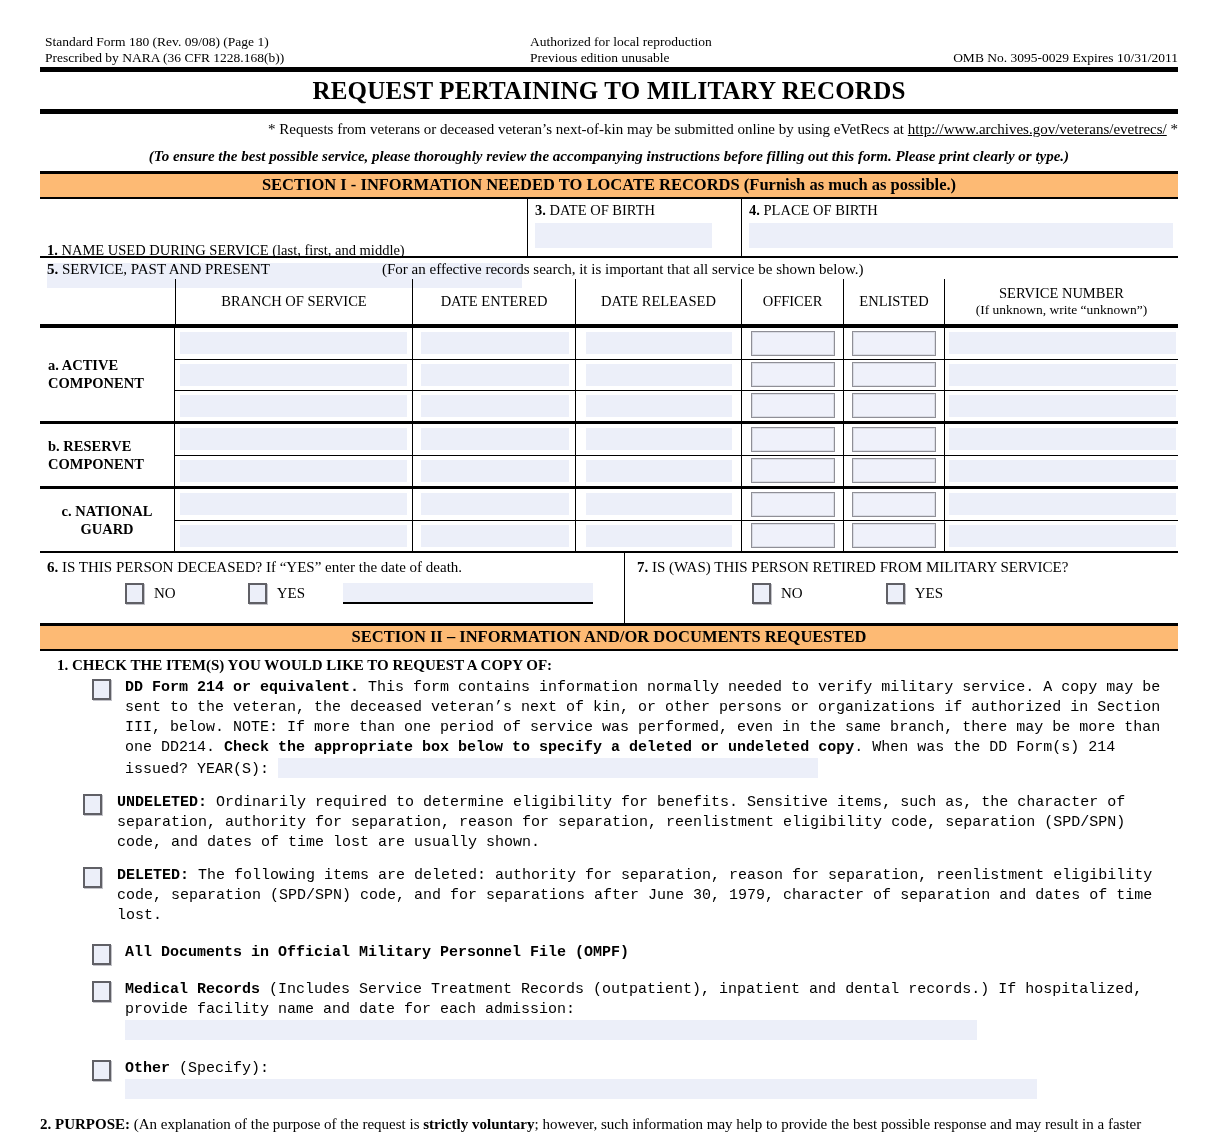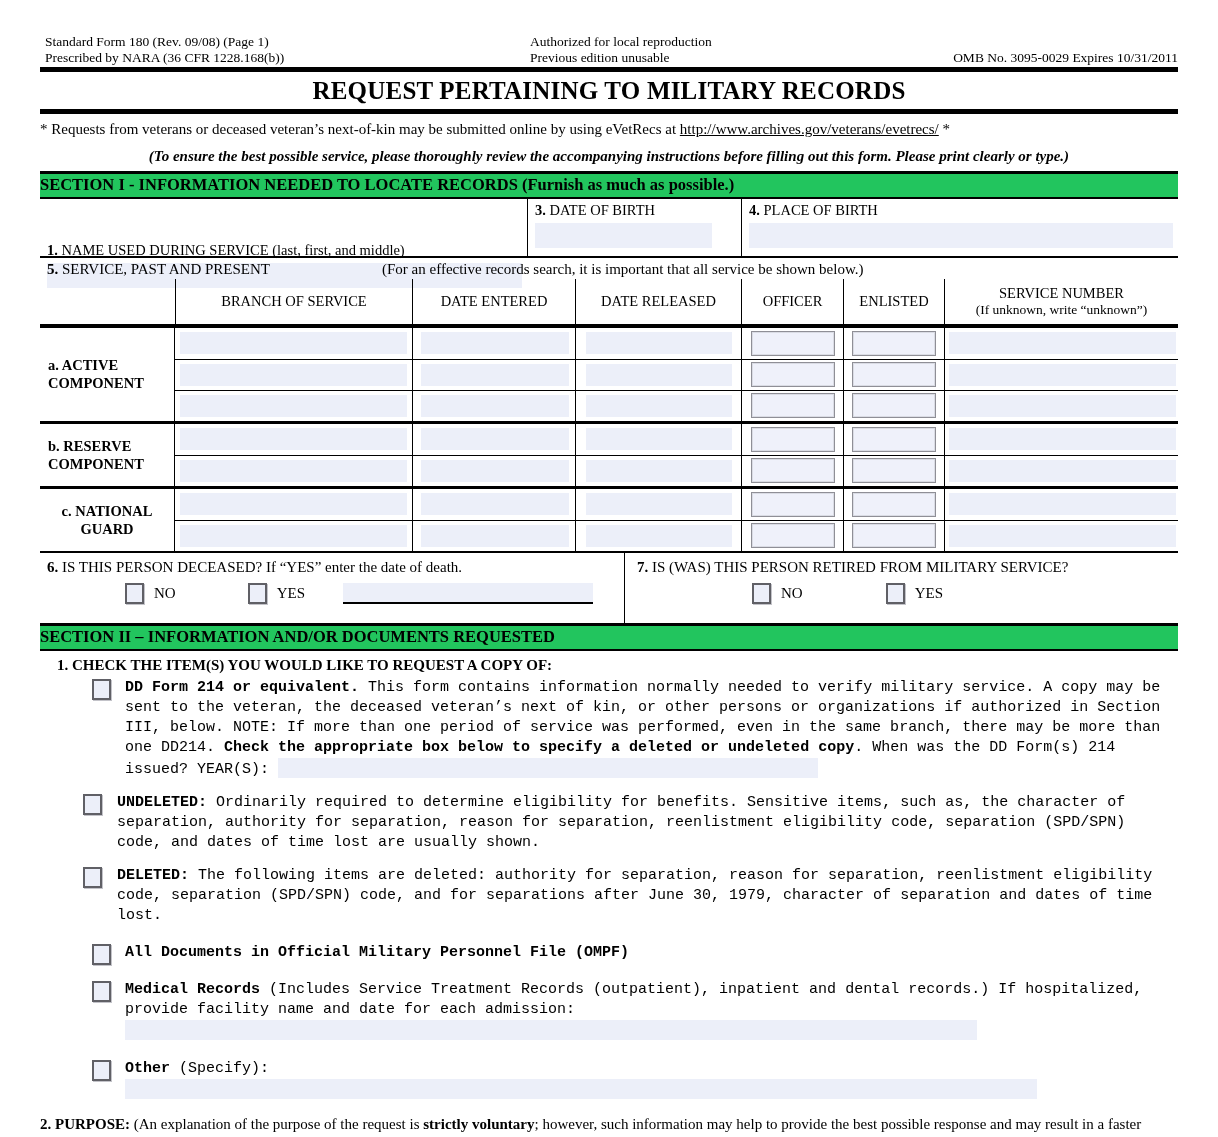--- a/index.html
+++ b/index.html
@@ -9,26 +9,26 @@
 
   
   .top-header { display:flex; padding-top:34px; font-size:13.5px; line-height:1.22; }
   .th-left { width:490px; padding-left:5px; }
   .th-center { flex:1; }
   .th-right { width:260px; text-align:right; align-self:flex-end; white-space:nowrap; }
 
   .black-bar { height:5px; background:#000; }
   .title { text-align:center; font-weight:bold; font-size:25px; padding:5px 0 4px; letter-spacing:0.2px; }
 
-  .evetrecs { text-align:left; font-size:15px; padding:7px 0 2px; }
+  .evetrecs { text-align:right; font-size:15px; padding:7px 0 2px; }
   .evetrecs .url { text-decoration:underline; }
   .note-line { text-align:center; font-size:15px; font-weight:bold; font-style:italic; padding:8px 0 6px; }
 
-  .section-bar { background:#22c55e; border-top:3px solid #000; border-bottom:2px solid #000;
-                 font-weight:bold; font-size:16.5px; padding:1px 0 2px; }
+  .section-bar { background:#fdba74; border-top:3px solid #000; border-bottom:2px solid #000;
+                 text-align:center; font-weight:bold; font-size:16.5px; padding:1px 0 2px; }
 
   
   .fields-row { display:flex; border-bottom:2px solid #000; height:59px; }
   .fcell { padding:3px 5px 4px 7px; }
   .fcell + .fcell { border-left:1px solid #000; }
   .fc1 { width:487px;margin-top:40px; } .fc2 { width:228px; } .fc3 { width:190px; } .fc4 { flex:1;margin-left:24px; }
   .flabel { font-size:14.5px; white-space:nowrap; }
   .flabel b { font-weight:bold; }
   .finput { height:25px; background:#ECEFF9; margin-top:4px; }
 

